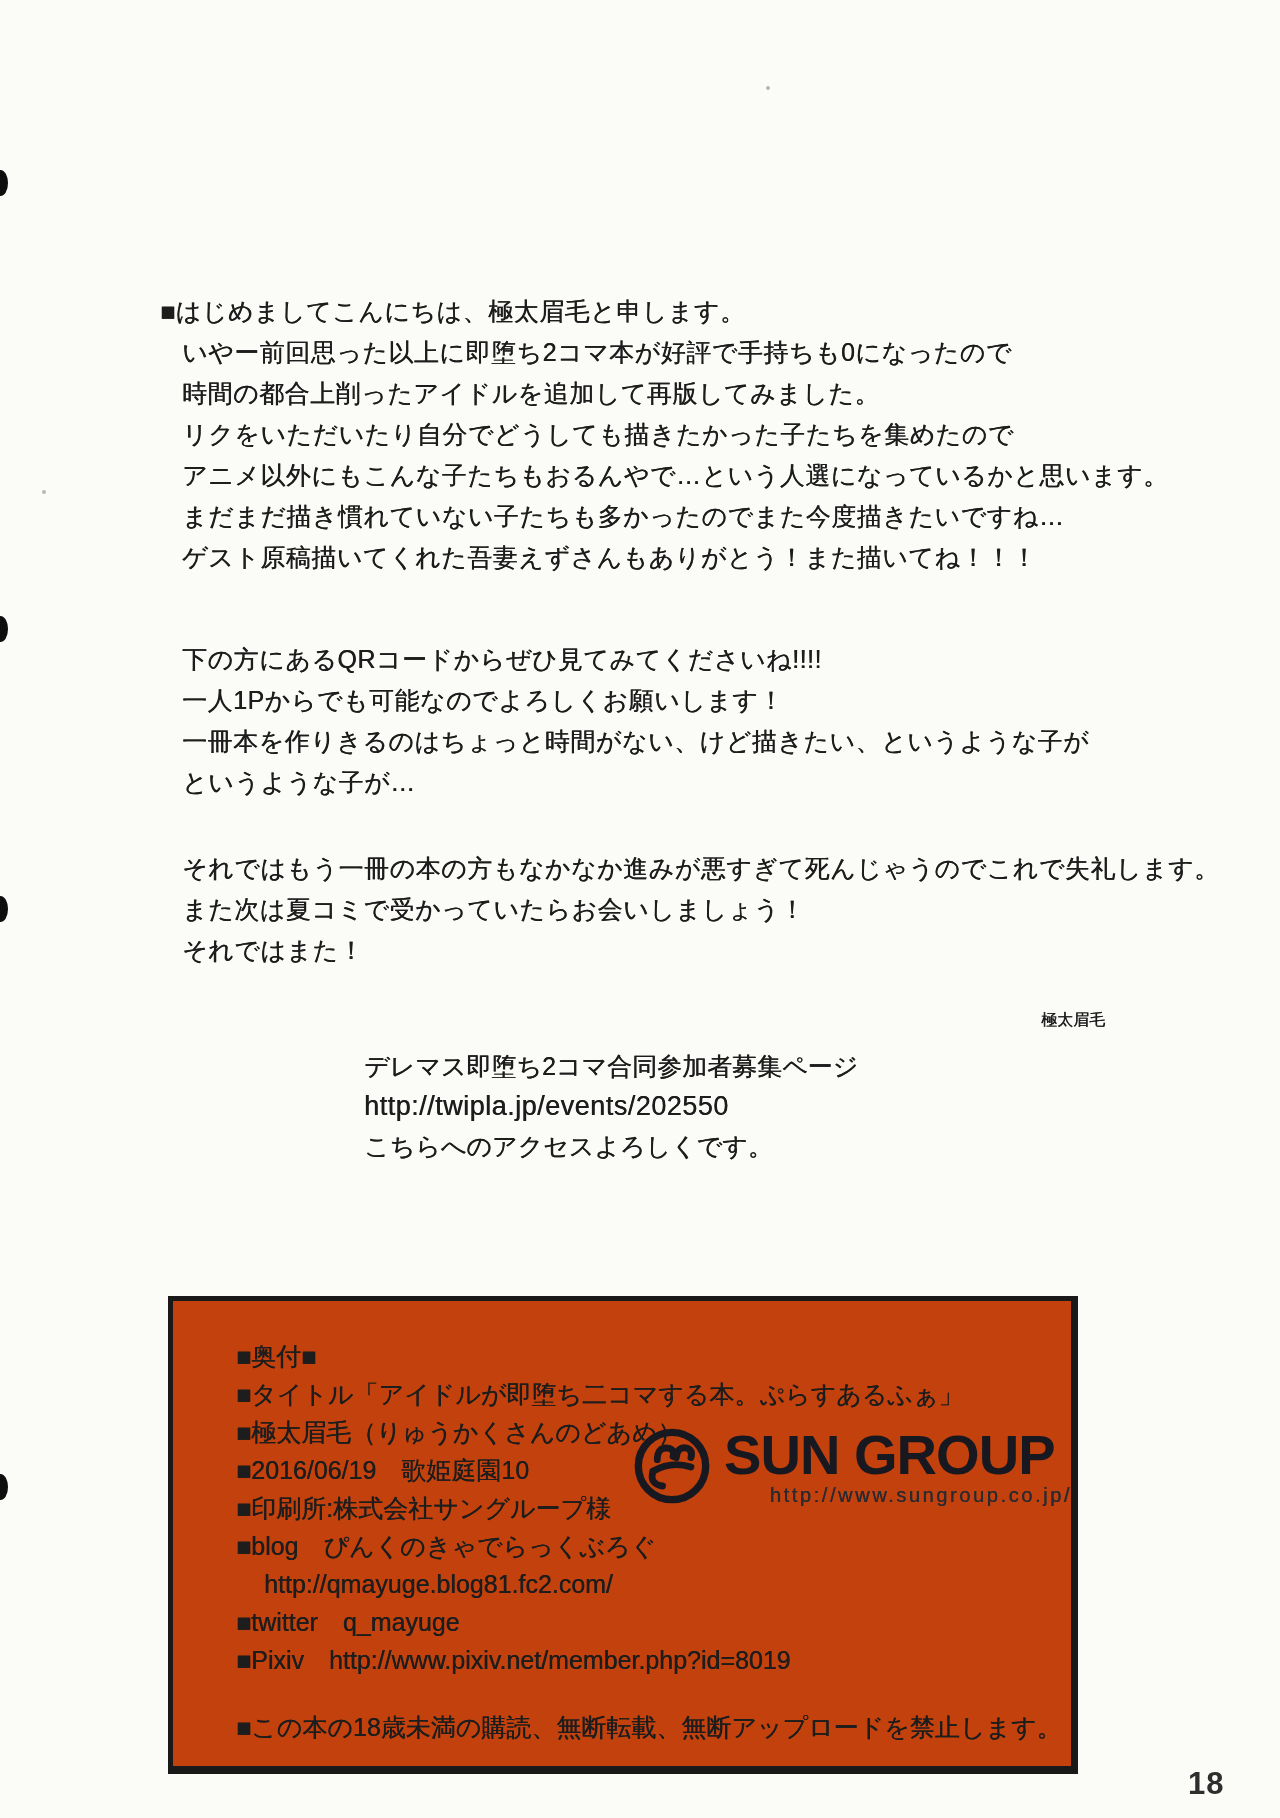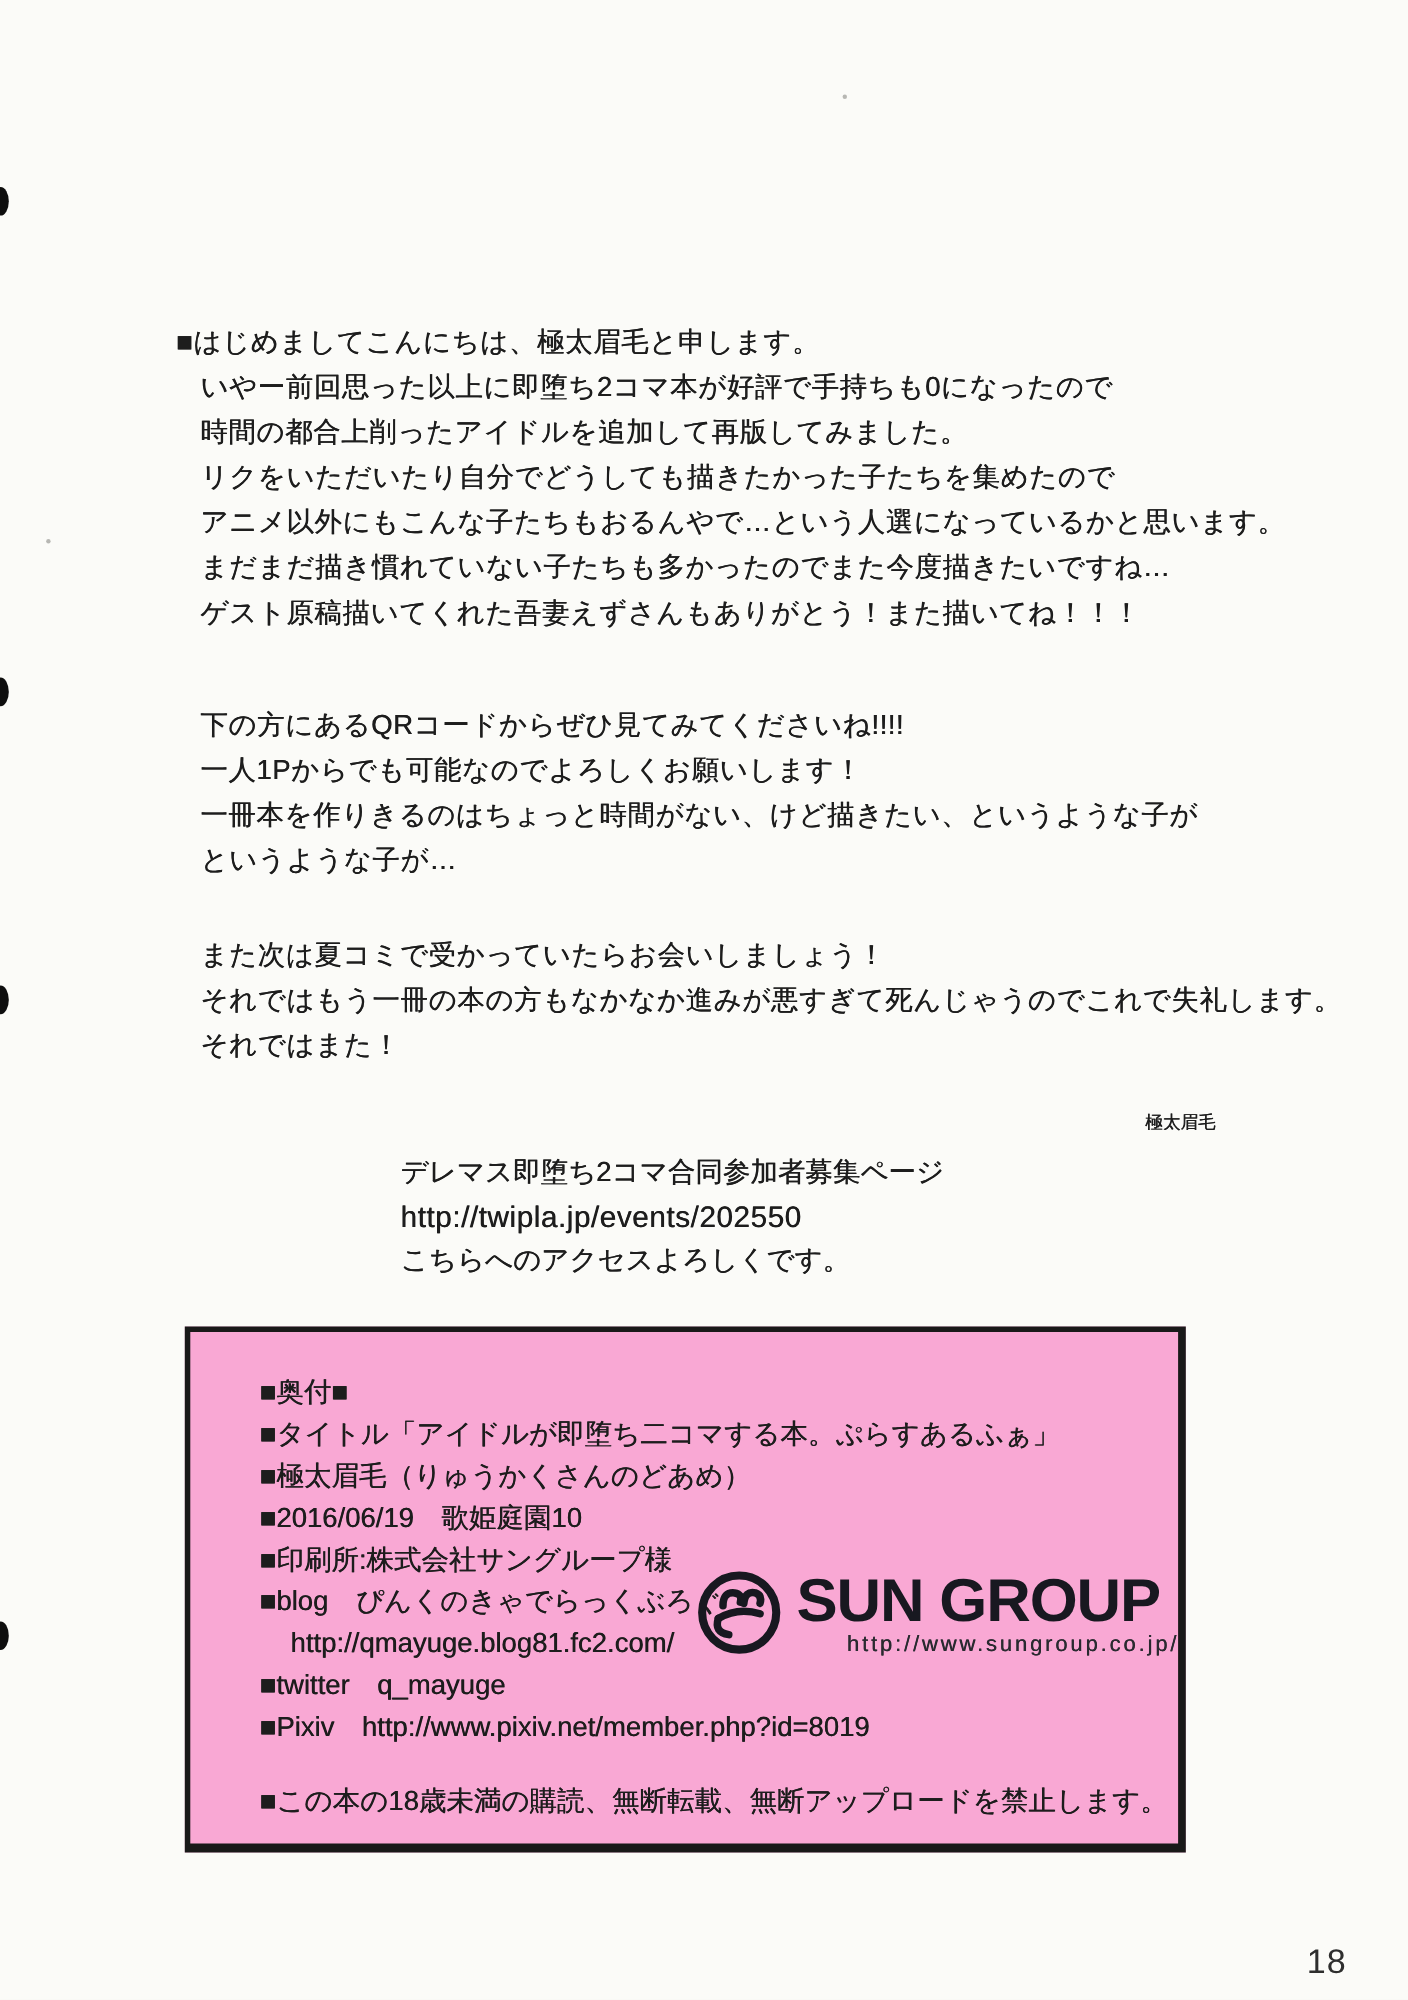--- a/index.html
+++ b/index.html
@@ -45,24 +45,24 @@
   .recruit{
     position:absolute;left:364px;top:1046px;
     font-size:25px;line-height:40px;
     text-shadow:.4px 0 0 currentColor;
     white-space:nowrap;
   }
   .recruit .url{font-size:27px;letter-spacing:.5px;}
 
   
   .colophon{
-    position:absolute;left:168px;top:1206px;width:898px;height:465px;
+    position:absolute;left:168px;top:1296px;width:898px;height:465px;
     border:5px solid #191919;
     border-right-width:7px;border-bottom-width:8px;
-    background:#f9a8d4;
+    background:#c2410c;
   }
   .colophon .inner{
     position:absolute;left:63px;top:36px;right:20px;
     font-size:25px;line-height:38px;
     text-shadow:.4px 0 0 currentColor;
     white-space:nowrap;
   }
   .colophon .cline{height:38px;}
   .colophon .cline.nobullet{padding-left:28px;}
   .colophon .disclaimer{margin-top:29px;height:38px;}
@@ -81,21 +81,21 @@
   }
   .sun-logo .siteurl{
     position:absolute;left:100px;top:60px;width:340px;
     font-size:20px;letter-spacing:2.6px;color:#2a2a30;
     text-align:right;white-space:nowrap;
     text-shadow:.3px 0 0 currentColor;
   }
 
   .pageno{
     position:absolute;left:1188px;top:1766px;
-    font-size:31px;color:#2e2e2e;letter-spacing:1px;
+    font-size:31px;color:#2e2e2e;letter-spacing:1px;font-weight:bold;
   }
 </style>
 </head>
 <body>
 
 <div class="page">
 
   <div class="blob" style="top:170px"></div>
   <div class="blob" style="top:616px"></div>
   <div class="blob" style="top:896px"></div>
@@ -110,22 +110,22 @@
     <div class="line">リクをいただいたり自分でどうしても描きたかった子たちを集めたので</div>
     <div class="line">アニメ以外にもこんな子たちもおるんやで…という人選になっているかと思います。</div>
     <div class="line">まだまだ描き慣れていない子たちも多かったのでまた今度描きたいですね…</div>
     <div class="line">ゲスト原稿描いてくれた吾妻えずさんもありがとう！また描いてね！！！</div>
     <div class="gap-lg"></div>
     <div class="line">下の方にあるQRコードからぜひ見てみてくださいね!!!!</div>
     <div class="line">一人1Pからでも可能なのでよろしくお願いします！</div>
     <div class="line">一冊本を作りきるのはちょっと時間がない、けど描きたい、というような子が</div>
     <div class="line">というような子が…</div>
     <div class="gap-md"></div>
+    <div class="line">それではもう一冊の本の方もなかなか進みが悪すぎて死んじゃうのでこれで失礼します。</div>
     <div class="line">また次は夏コミで受かっていたらお会いしましょう！</div>
-    <div class="line">それではもう一冊の本の方もなかなか進みが悪すぎて死んじゃうのでこれで失礼します。</div>
     <div class="line">それではまた！</div>
   </div>
 
   <div class="signature">極太眉毛</div>
 
   <div class="recruit">
     <div>デレマス即堕ち2コマ合同参加者募集ページ</div>
     <div class="url">http://twipla.jp/events/202550</div>
     <div>こちらへのアクセスよろしくです。</div>
   </div>

